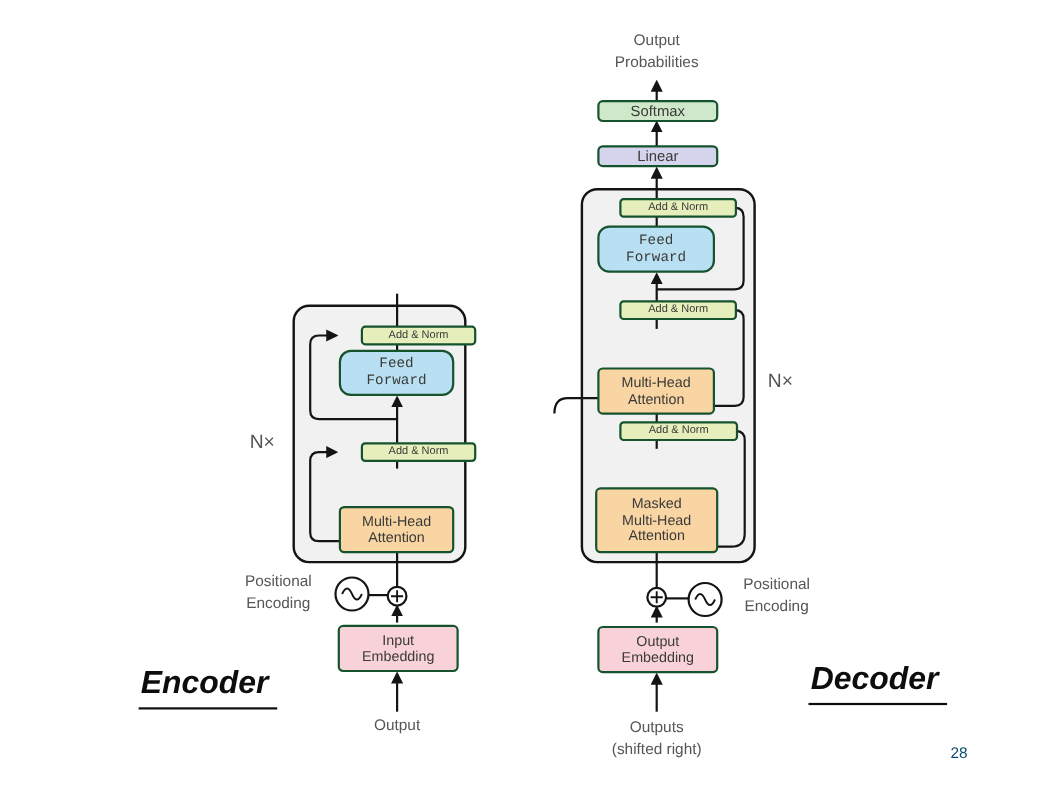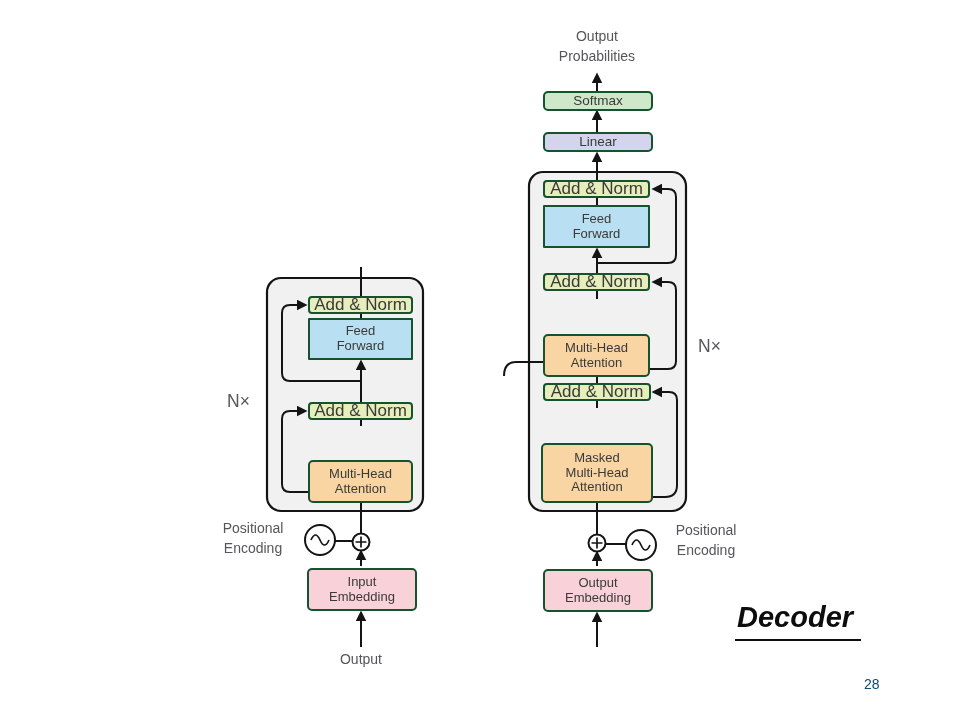--- a/index.html
+++ b/index.html
@@ -13,22 +13,22 @@
   .sym{fill:#ffffff;stroke:#141414;stroke-width:2;}
   .sym-inner{stroke:#141414;stroke-width:1.7;fill:none;}
 
   .box{
     position:absolute;z-index:2;box-sizing:border-box;
     border:2px solid #14532d;border-radius:4px;
     display:flex;align-items:center;justify-content:center;
     text-align:center;white-space:pre-line;
     color:#3a3a38;font-size:13px;line-height:1.12;
   }
-  .c-addnorm{background:var(--add-norm,#e6eebc);font-size:17px;border-radius:4px;}
-  .c-ff{background:var(--feed-forward,#b9e0f2);border-radius:1px;}
+  .c-addnorm{background:var(--add-norm,#e6eebc);font-size:10px;border-radius:4px;margin-left:20px;}
+  .c-ff{background:var(--feed-forward,#b9e0f2);border-radius:11px;font-family:Liberation Mono, monospace;}
   .c-attn{background:var(--attention,#f8d5a3);border-radius:5px;margin-top:36px;}
   .c-emb{background:var(--embedding,#f8d2d8);border-width:2.5px;border-radius:5px;}
   .c-linear{background:var(--linear,#d4d4ec);border-radius:5px;font-size:13.5px;}
   .c-softmax{background:var(--softmax,#cfe8c9);border-radius:5px;font-size:13.5px;}
 
   .glabel{
     position:absolute;z-index:2;color:#56565a;font-size:14px;line-height:1.42;
     text-align:center;white-space:pre-line;
   }
   .nx{position:absolute;z-index:2;color:#55555a;font-size:17.5px;}
@@ -136,17 +136,20 @@
 
   <div class="glabel" style="left:537px;top:27px;width:120px;">Output
 Probabilities</div>
   <div class="nx" style="left:227px;top:391px;">N×</div>
   <div class="nx" style="left:698px;top:336px;">N×</div>
   <div class="glabel" style="left:207px;top:519px;width:92px;">Positional
 Encoding</div>
   <div class="glabel" style="left:662px;top:521px;width:88px;">Positional
 Encoding</div>
   <div class="glabel" style="left:311px;top:650px;width:100px;">Output</div>
+  <div class="glabel" style="left:537px;top:651px;width:120px;">Outputs
+(shifted right)</div>
 
+  <div class="biglabel" style="left:126px;top:606px;">Encoder</div>
   <div class="biglabel" style="left:735px;top:602px;">Decoder</div>
 
   <div class="pagenum" style="left:864px;top:676px;">28</div>
 </div>
 
 </body></html>

